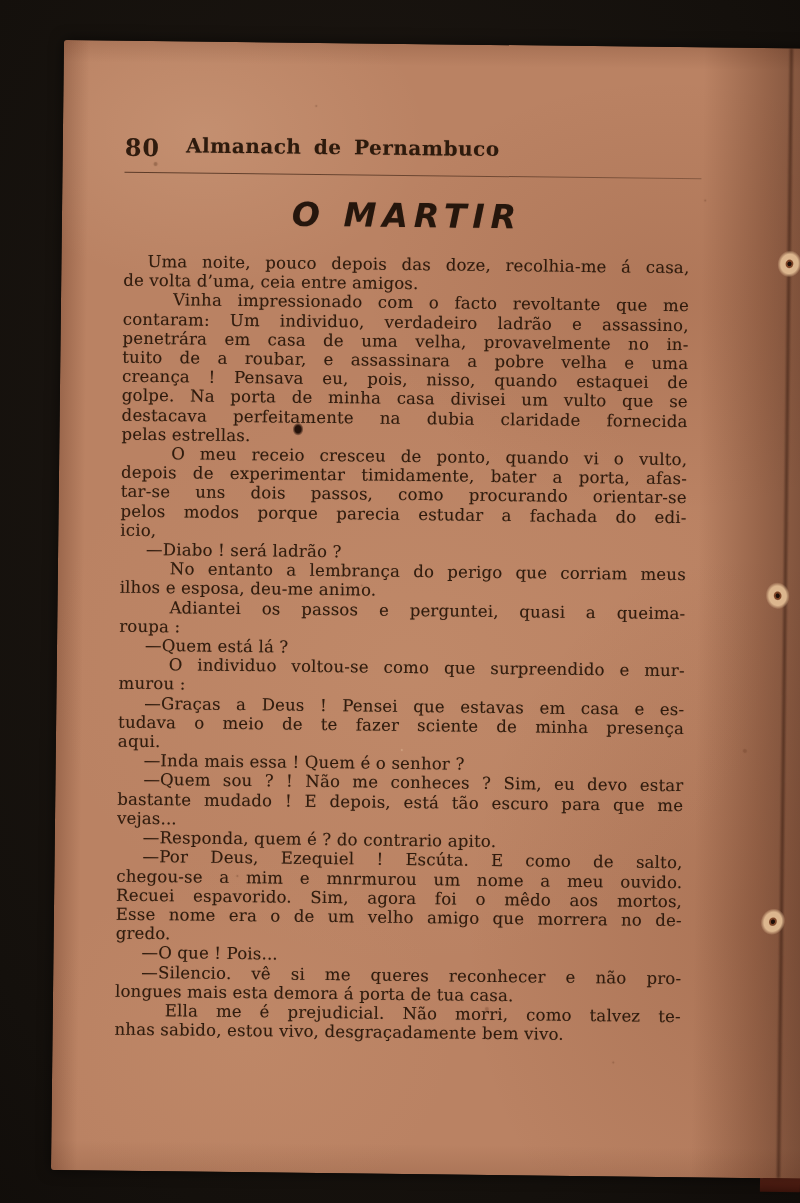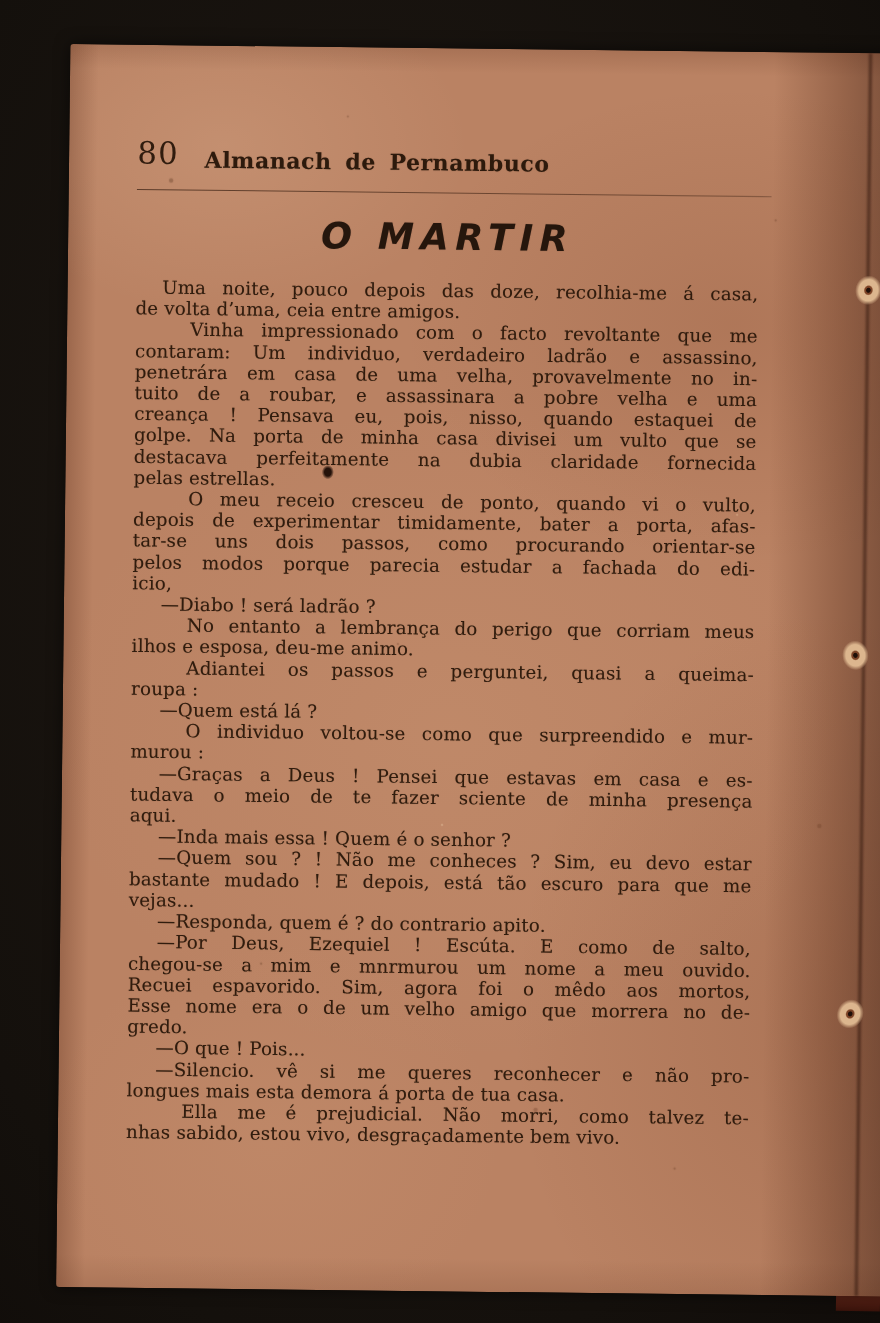--- a/index.html
+++ b/index.html
@@ -65,22 +65,22 @@
       688px 702px 1px 1px rgba(82,40,20,.22),
       252px 62px  1px 0   rgba(70,35,18,.26),
       560px 1015px 1px 0  rgba(70,35,18,.28),
       345px 705px 1px 0   rgba(238,206,170,.45),
       140px 955px 1px 0   rgba(238,206,170,.40),
       610px 420px 1px 0   rgba(238,206,170,.38);
   }
 
   
   .pg-num{
-    position:absolute;left:62px;top:82px;
-    font-size:28px;font-weight:normal;letter-spacing:1px;
+    position:absolute;left:62px;top:92px;
+    font-size:24px;font-weight:bold;letter-spacing:1px;
     color:rgba(40,22,10,0.95);
   }
   .journal{
     position:absolute;left:120px;top:92px;width:320px;text-align:center;
     font-size:20px;font-weight:bold;word-spacing:5px;letter-spacing:0.5px;
     color:rgba(40,22,10,0.95);text-shadow:0 0 1px rgba(40,22,10,0.35);
   }
   .rule{
     position:absolute;left:62px;top:131px;width:577px;height:1px;
     background:linear-gradient(to right, rgba(48,24,11,0.7) 0%, rgba(48,24,11,0.55) 60%, rgba(48,24,11,0.35) 100%);

